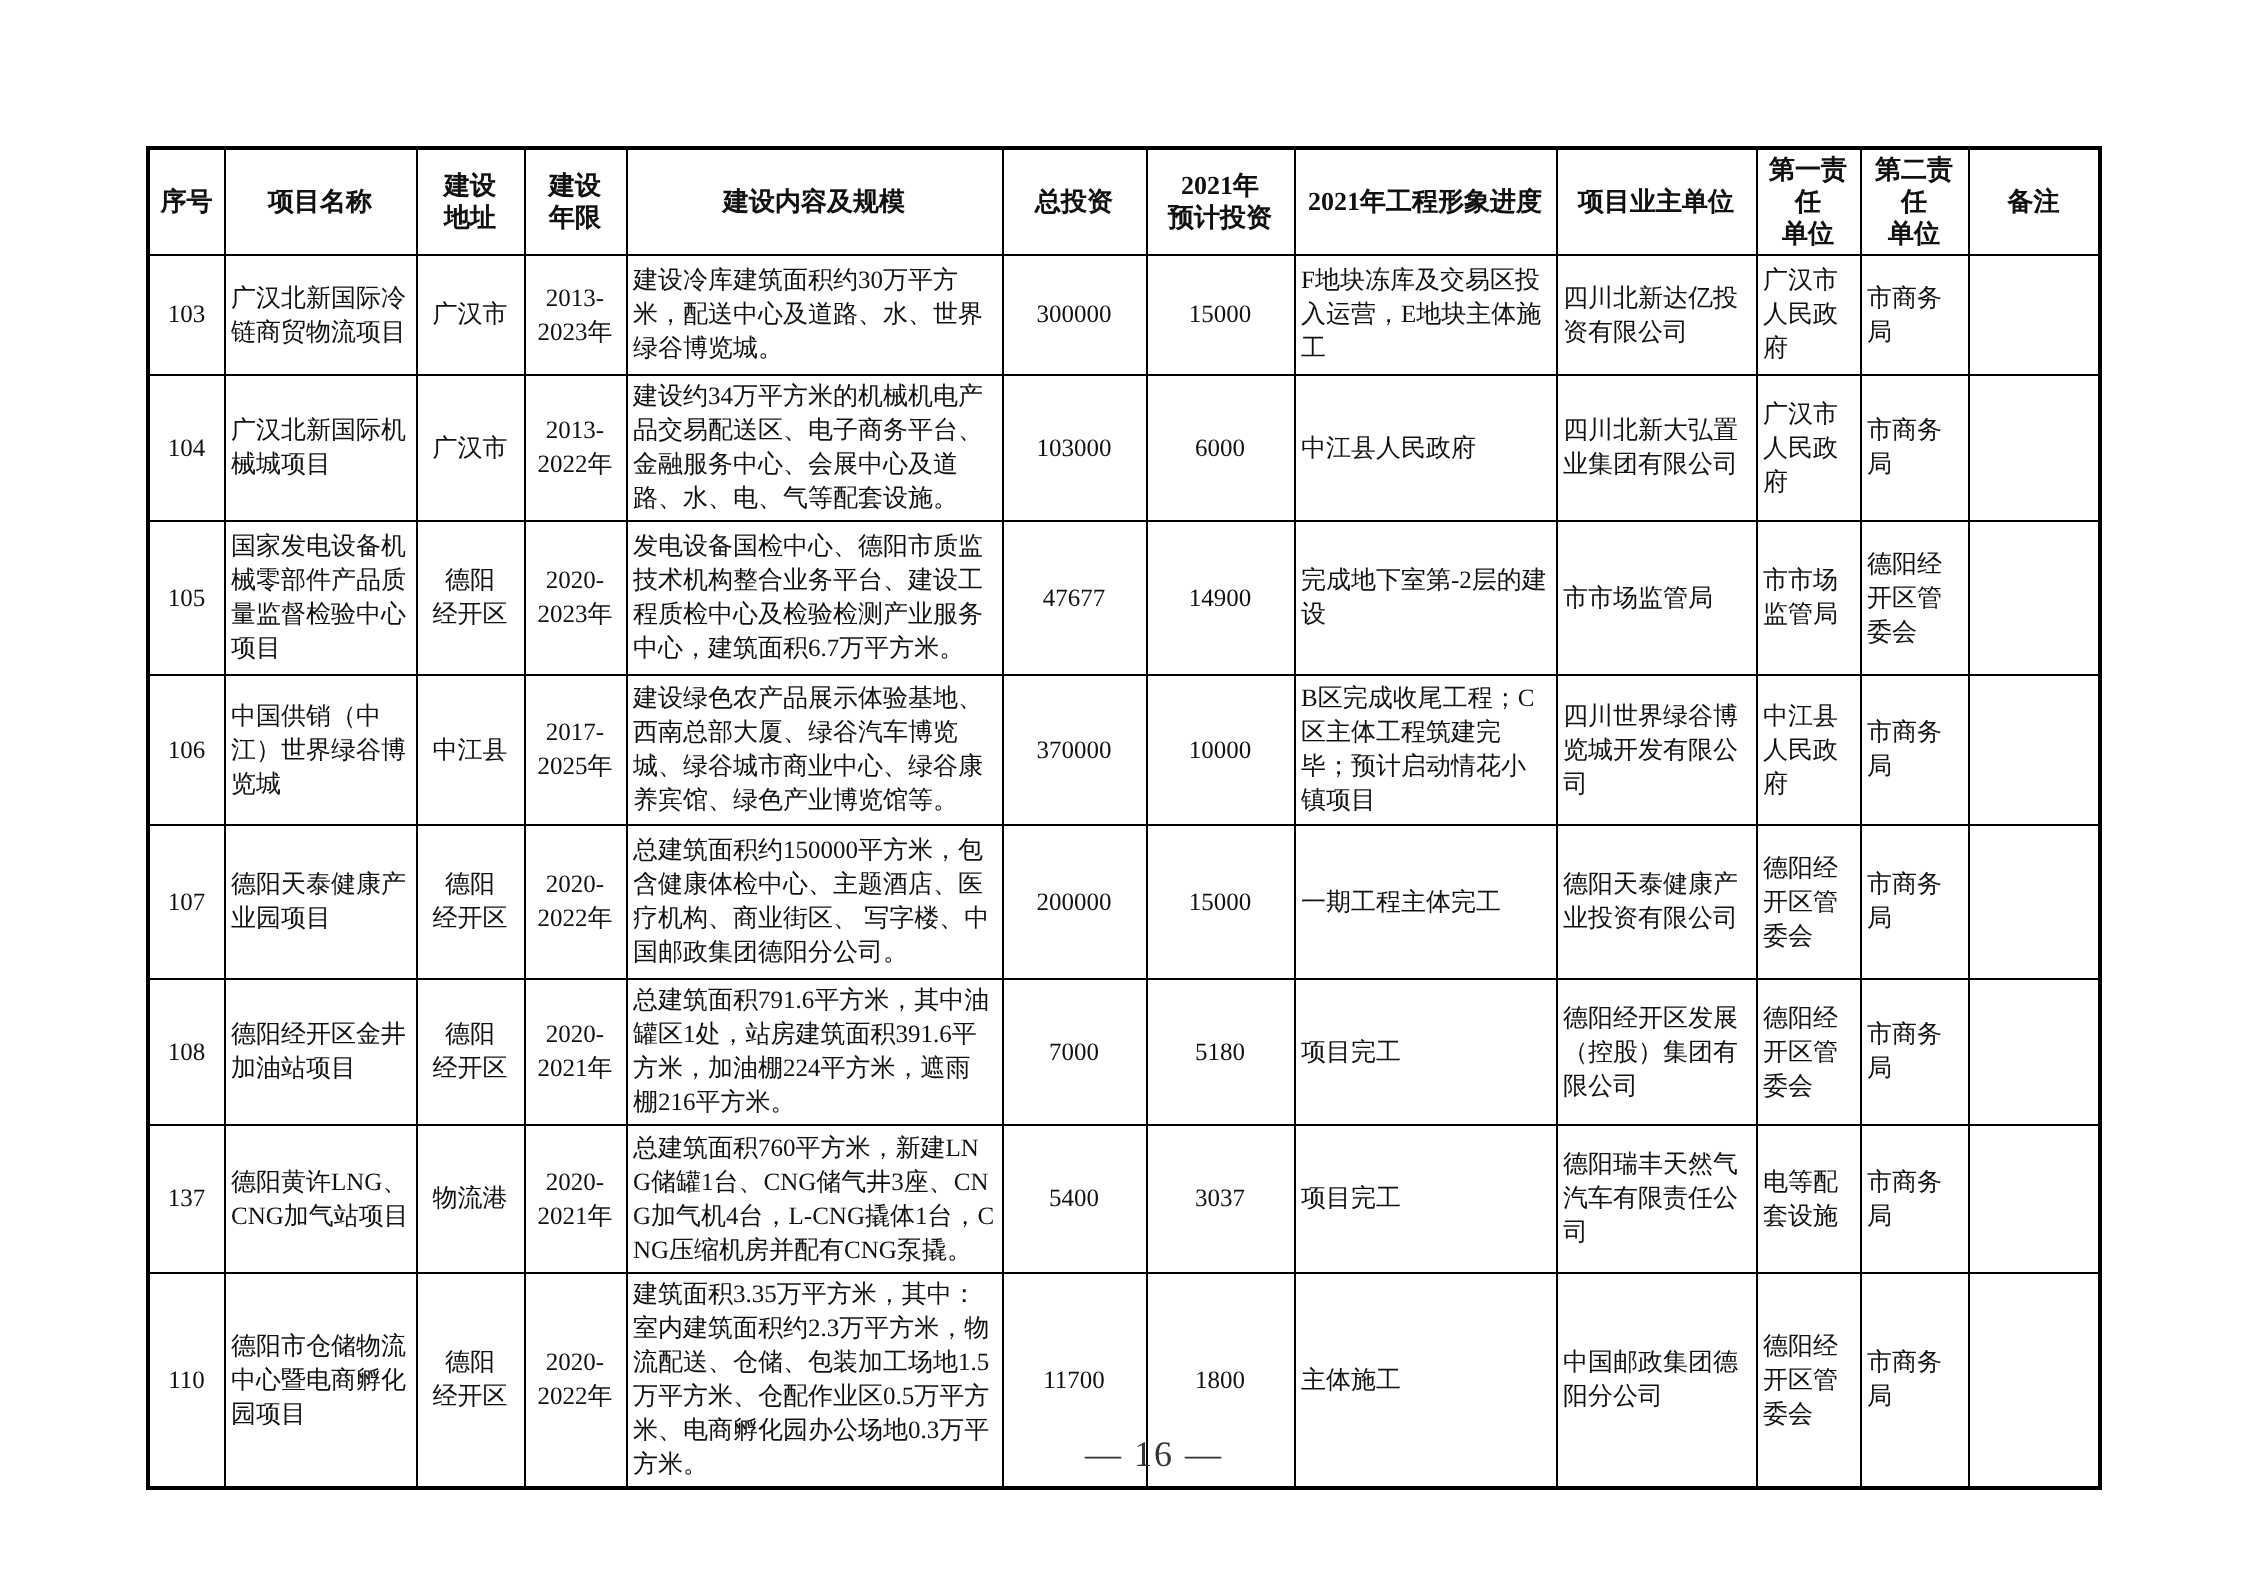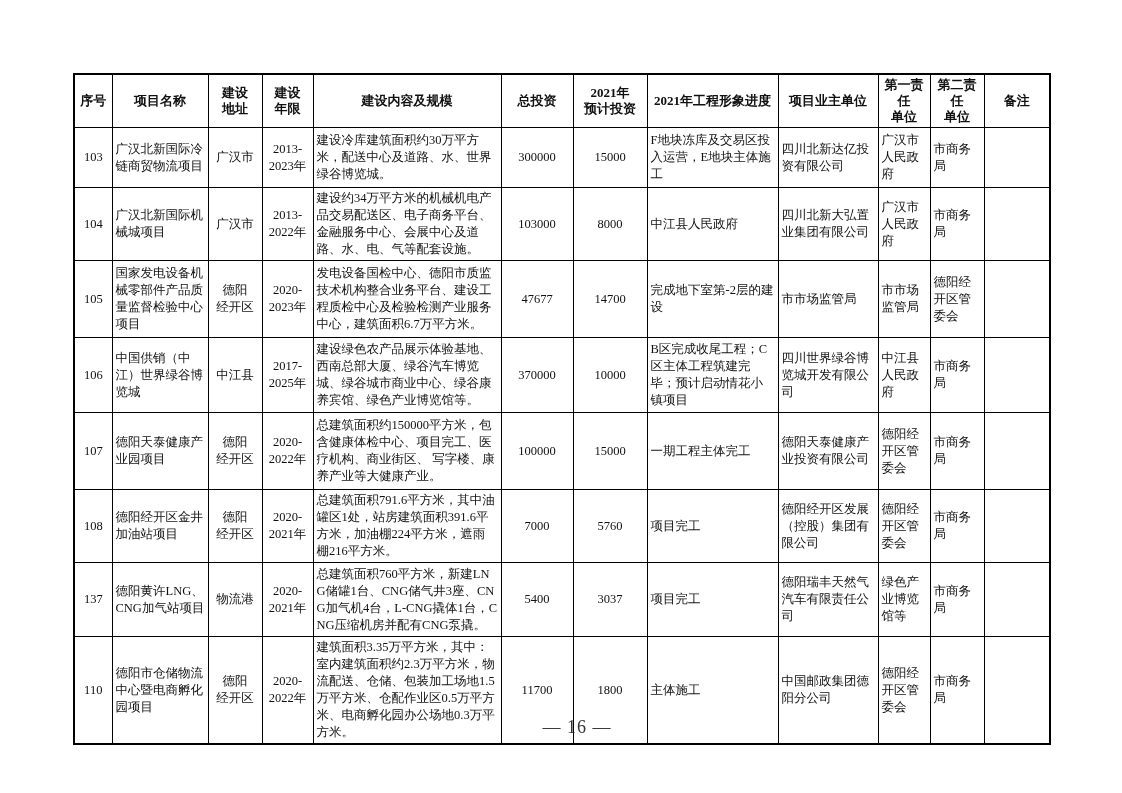--- a/index.html
+++ b/index.html
@@ -113,37 +113,37 @@
           <td class="c-center"></td>
         </tr>
         <tr>
           <td class="c-center">104</td>
           <td class="c-left">广汉北新国际机械城项目</td>
           <td class="c-center pre">广汉市</td>
           <td class="c-center pre">2013-
 2022年</td>
           <td class="c-left">建设约34万平方米的机械机电产品交易配送区、电子商务平台、金融服务中心、会展中心及道路、水、电、气等配套设施。</td>
           <td class="c-center">103000</td>
-          <td class="c-center">8000</td>
+          <td class="c-center">6000</td>
           <td class="c-left">中江县人民政府</td>
           <td class="c-left">四川北新大弘置业集团有限公司</td>
           <td class="c-left">广汉市人民政府</td>
           <td class="c-left">市商务局</td>
           <td class="c-center"></td>
         </tr>
         <tr>
           <td class="c-center">105</td>
           <td class="c-left">国家发电设备机械零部件产品质量监督检验中心项目</td>
           <td class="c-center pre">德阳
 经开区</td>
           <td class="c-center pre">2020-
 2023年</td>
           <td class="c-left">发电设备国检中心、德阳市质监技术机构整合业务平台、建设工程质检中心及检验检测产业服务中心，建筑面积6.7万平方米。</td>
           <td class="c-center">47677</td>
-          <td class="c-center">14700</td>
+          <td class="c-center">14900</td>
           <td class="c-left">完成地下室第-2层的建设</td>
           <td class="c-left">市市场监管局</td>
           <td class="c-left">市市场监管局</td>
           <td class="c-left">德阳经开区管委会</td>
           <td class="c-center"></td>
         </tr>
         <tr>
           <td class="c-center">106</td>
           <td class="c-left">中国供销（中江）世界绿谷博览城</td>
           <td class="c-center pre">中江县</td>
@@ -158,57 +158,57 @@
           <td class="c-left">市商务局</td>
           <td class="c-center"></td>
         </tr>
         <tr>
           <td class="c-center">107</td>
           <td class="c-left">德阳天泰健康产业园项目</td>
           <td class="c-center pre">德阳
 经开区</td>
           <td class="c-center pre">2020-
 2022年</td>
-          <td class="c-left">总建筑面积约150000平方米，包含健康体检中心、项目完工、医疗机构、商业街区、 写字楼、康养产业等大健康产业。</td>
-          <td class="c-center">100000</td>
+          <td class="c-left">总建筑面积约150000平方米，包含健康体检中心、主题酒店、医疗机构、商业街区、 写字楼、中国邮政集团德阳分公司。</td>
+          <td class="c-center">200000</td>
           <td class="c-center">15000</td>
           <td class="c-left">一期工程主体完工</td>
           <td class="c-left">德阳天泰健康产业投资有限公司</td>
           <td class="c-left">德阳经开区管委会</td>
           <td class="c-left">市商务局</td>
           <td class="c-center"></td>
         </tr>
         <tr>
           <td class="c-center">108</td>
           <td class="c-left">德阳经开区金井加油站项目</td>
           <td class="c-center pre">德阳
 经开区</td>
           <td class="c-center pre">2020-
 2021年</td>
           <td class="c-left">总建筑面积791.6平方米，其中油罐区1处，站房建筑面积391.6平方米，加油棚224平方米，遮雨棚216平方米。</td>
           <td class="c-center">7000</td>
-          <td class="c-center">5760</td>
+          <td class="c-center">5180</td>
           <td class="c-left">项目完工</td>
           <td class="c-left">德阳经开区发展（控股）集团有限公司</td>
           <td class="c-left">德阳经开区管委会</td>
           <td class="c-left">市商务局</td>
           <td class="c-center"></td>
         </tr>
         <tr>
           <td class="c-center">137</td>
           <td class="c-left">德阳黄许LNG、CNG加气站项目</td>
           <td class="c-center pre">物流港</td>
           <td class="c-center pre">2020-
 2021年</td>
           <td class="c-left">总建筑面积760平方米，新建LNG储罐1台、CNG储气井3座、CNG加气机4台，L-CNG撬体1台，CNG压缩机房并配有CNG泵撬。</td>
           <td class="c-center">5400</td>
           <td class="c-center">3037</td>
           <td class="c-left">项目完工</td>
           <td class="c-left">德阳瑞丰天然气汽车有限责任公司</td>
-          <td class="c-left">绿色产业博览馆等</td>
+          <td class="c-left">电等配套设施</td>
           <td class="c-left">市商务局</td>
           <td class="c-center"></td>
         </tr>
         <tr>
           <td class="c-center">110</td>
           <td class="c-left">德阳市仓储物流中心暨电商孵化园项目</td>
           <td class="c-center pre">德阳
 经开区</td>
           <td class="c-center pre">2020-
 2022年</td>

